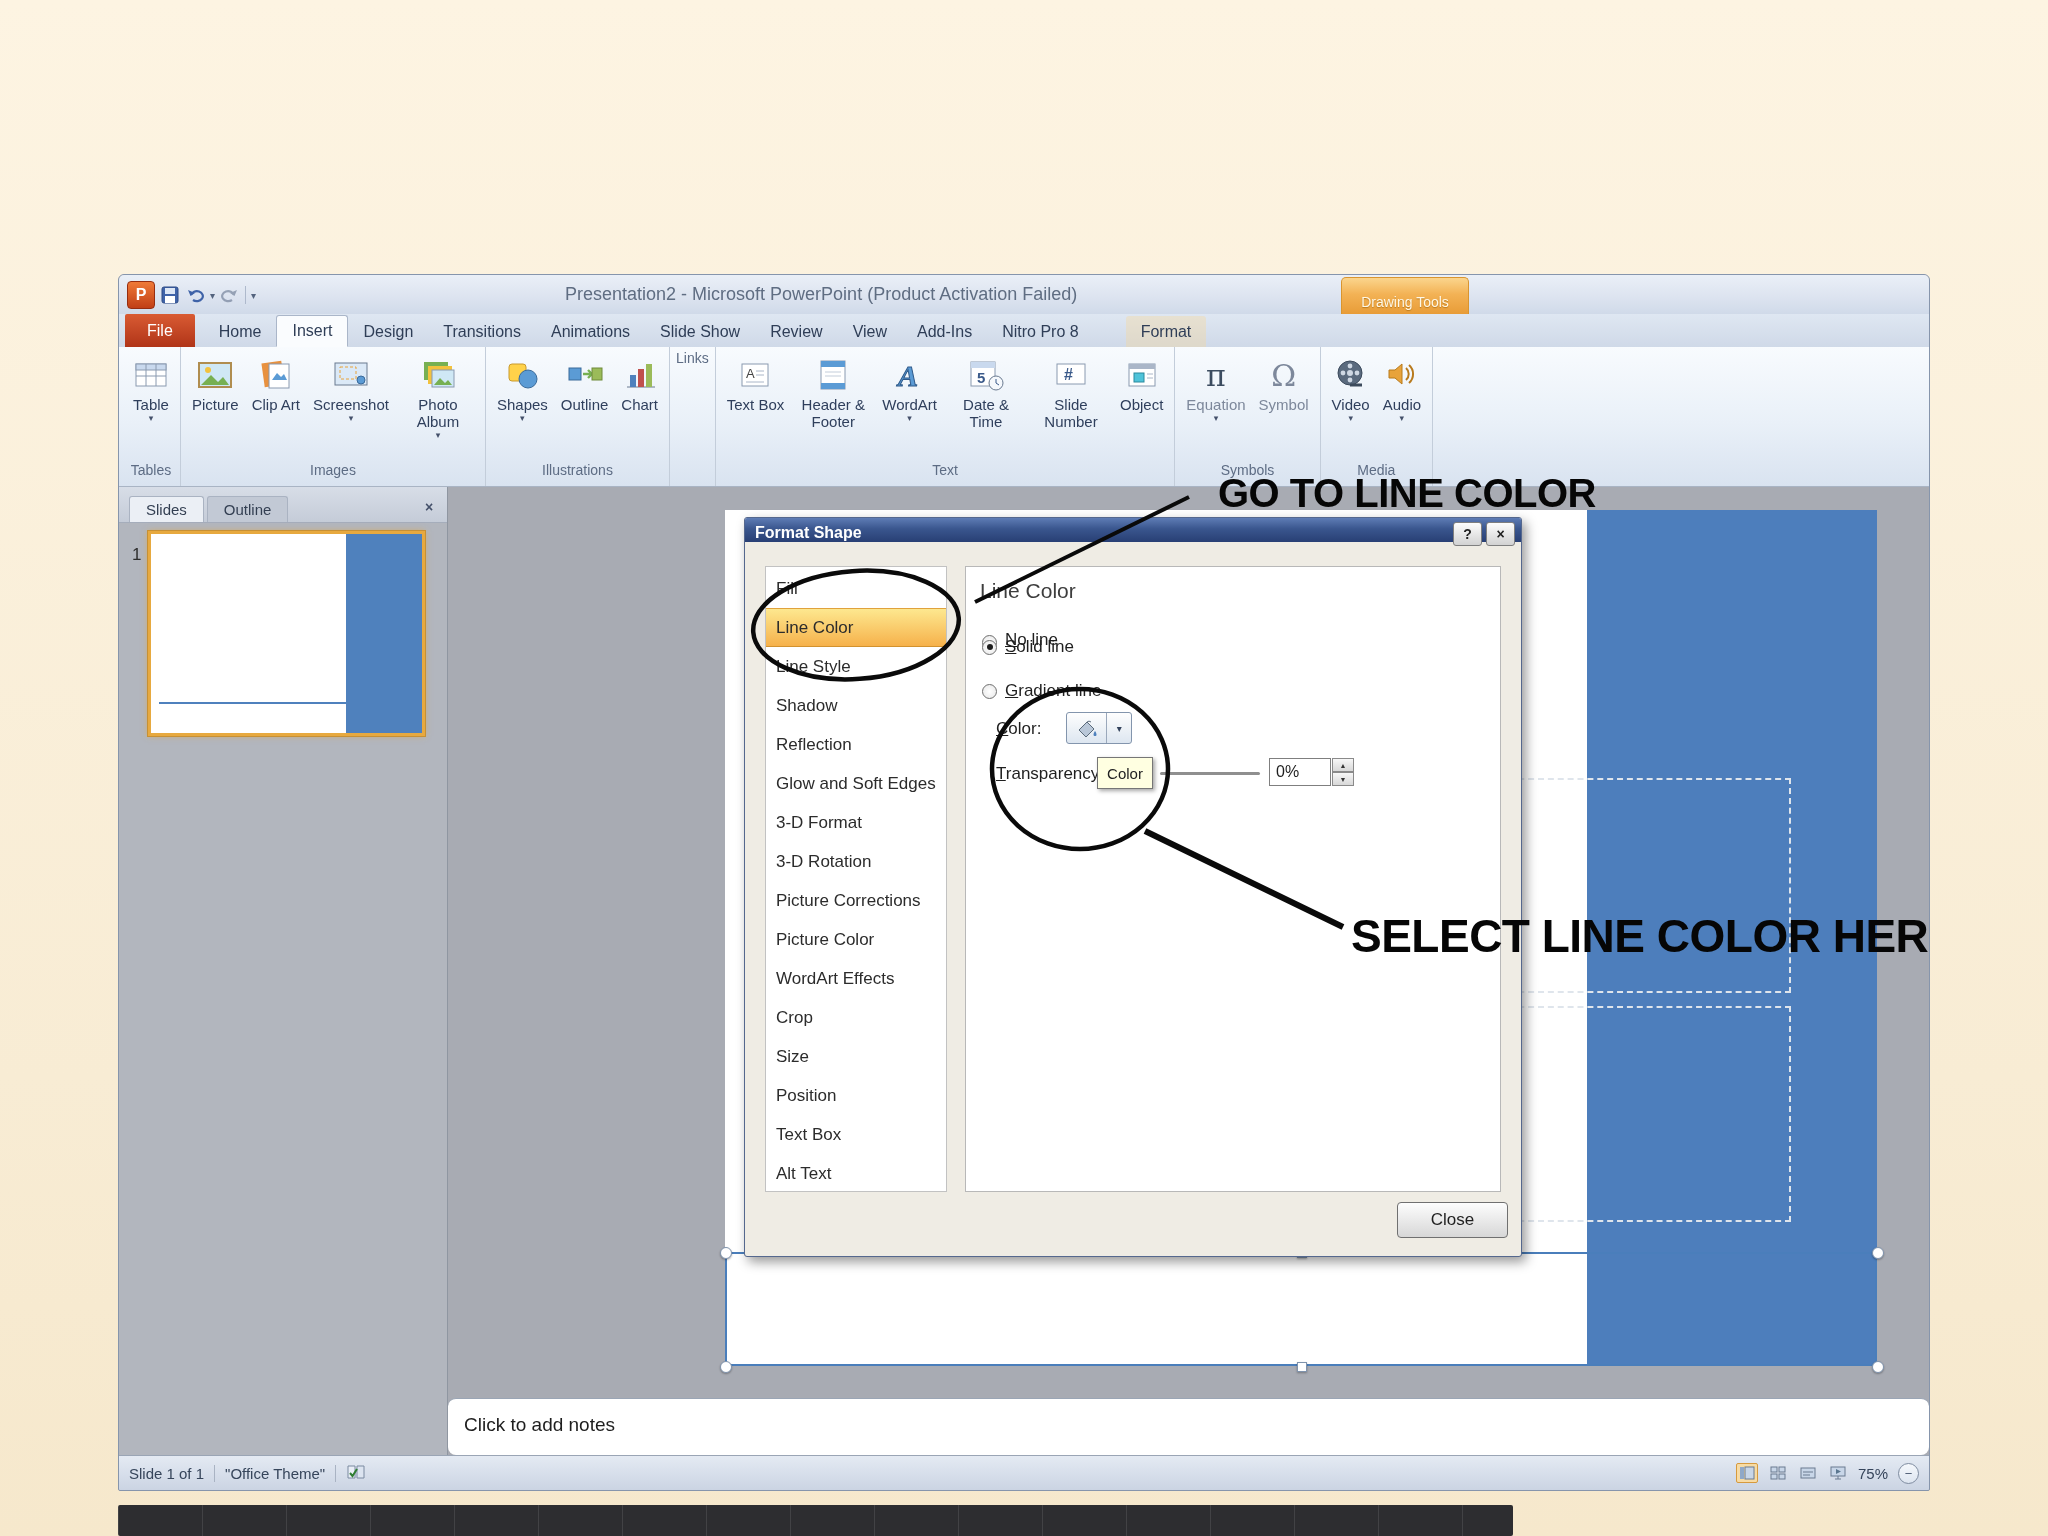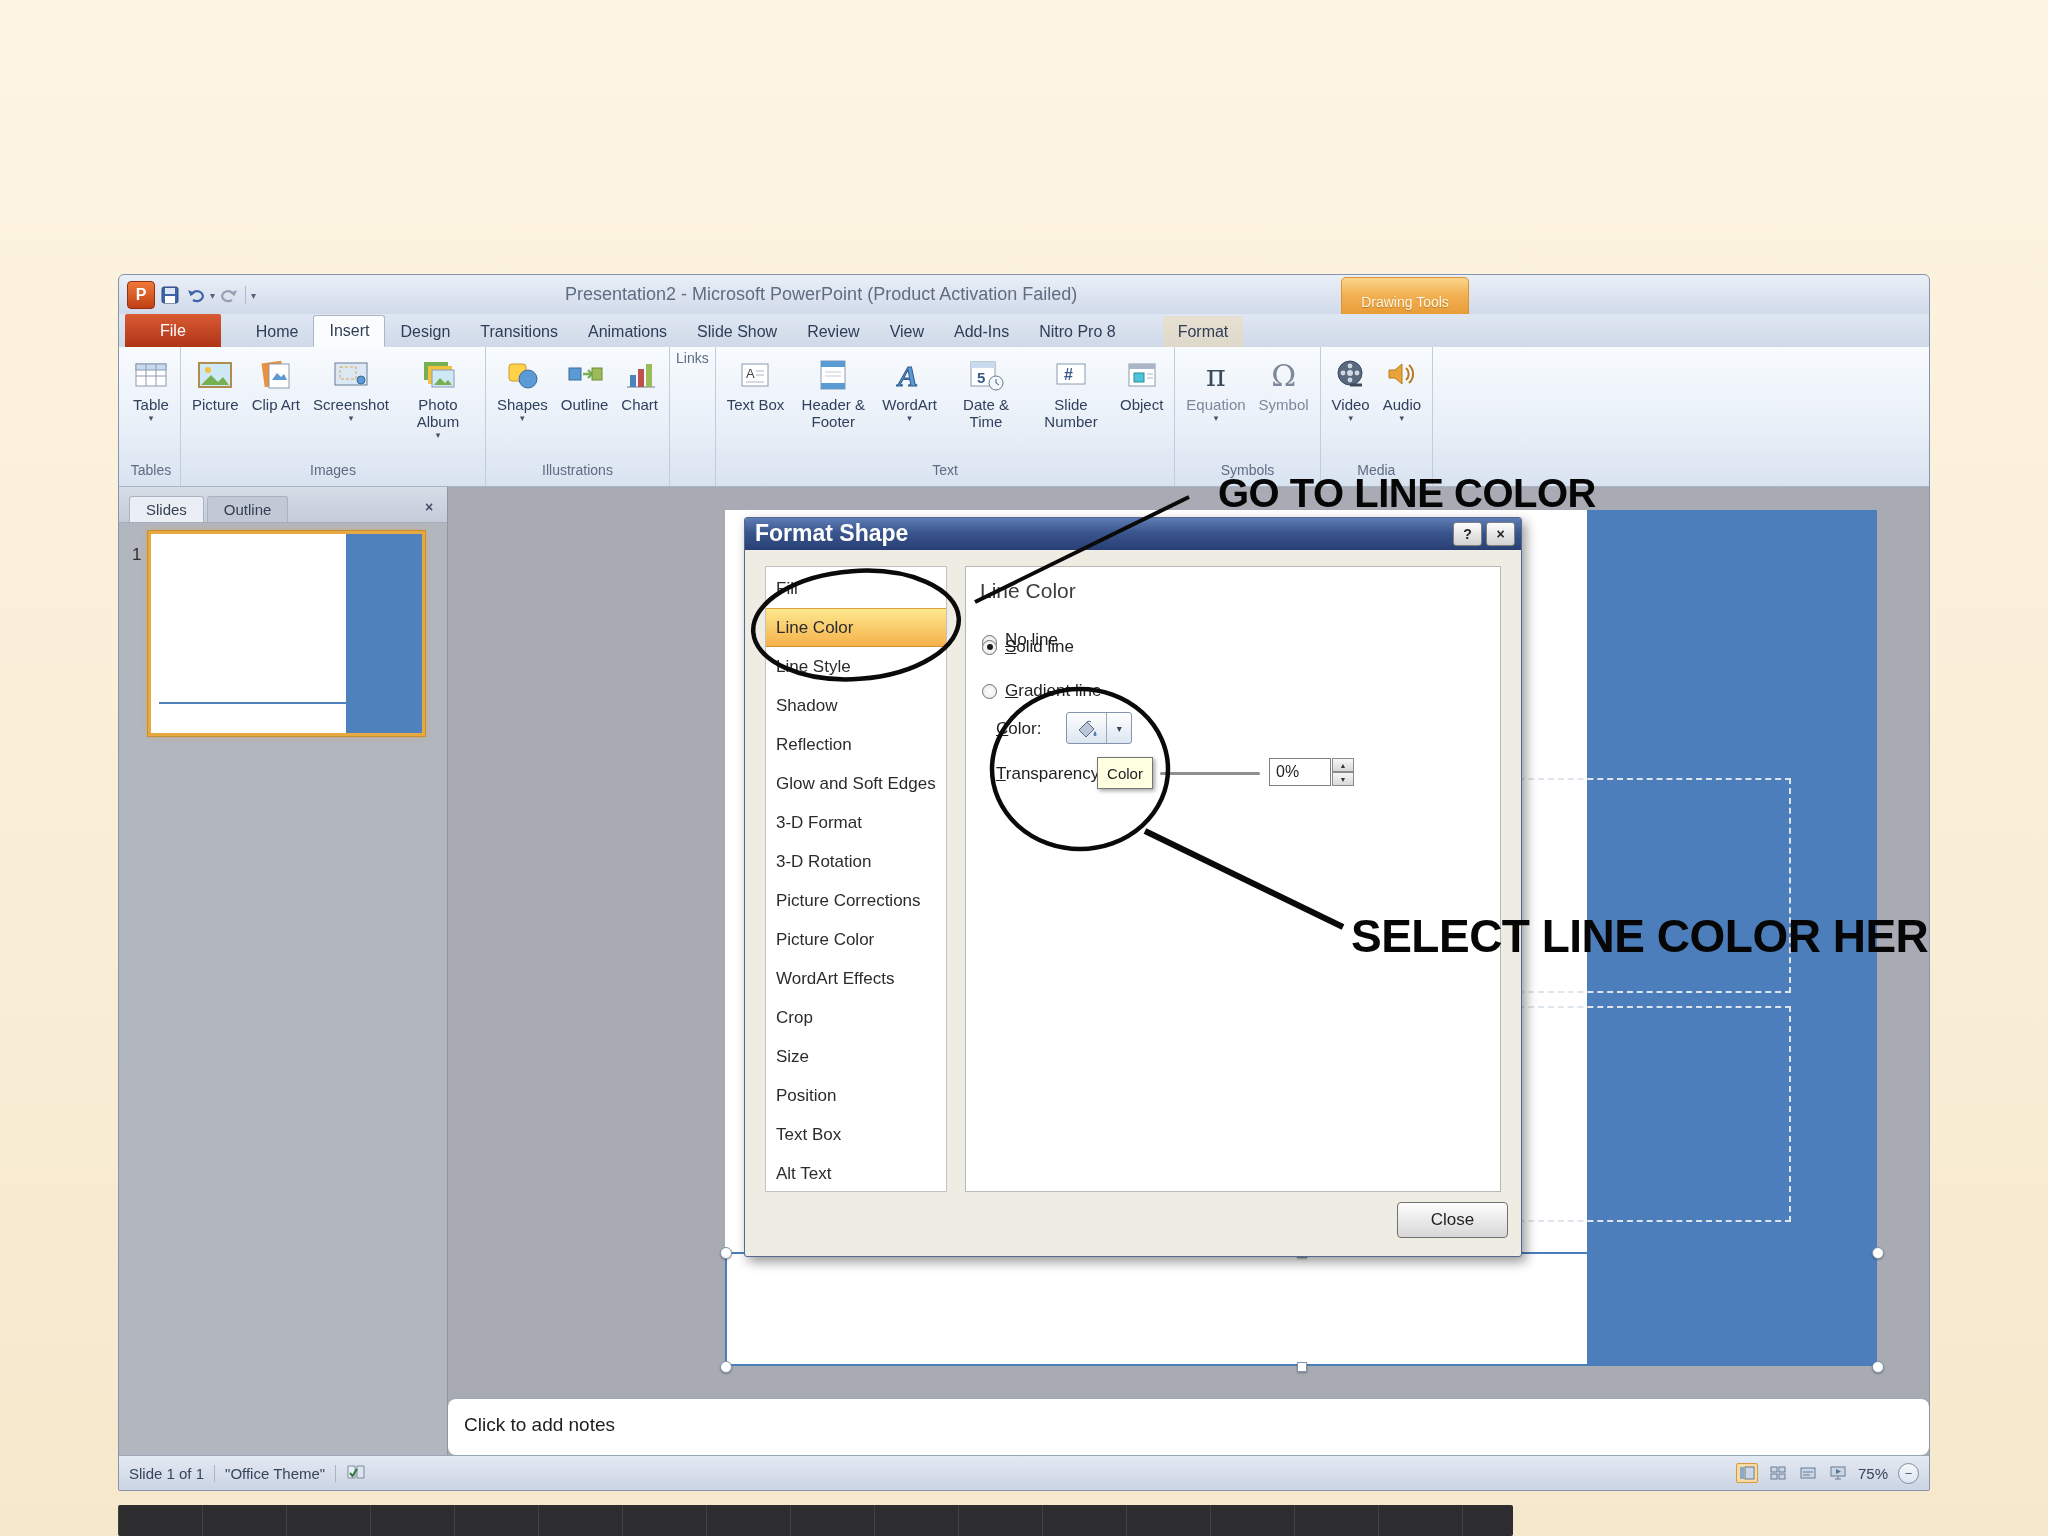--- a/index.html
+++ b/index.html
@@ -26,21 +26,21 @@
   .ctx-header{position:absolute;left:1222px;top:2px;width:128px;height:37px;border-radius:5px 5px 0 0;
     background:linear-gradient(180deg,#fbd58d 0%,#f3b255 45%,#e89c37 100%);
     border:1px solid #d9952f;border-bottom:none;display:flex;align-items:flex-end;justify-content:center;
     padding-bottom:4px;box-sizing:border-box;font-size:14px;color:#fff8e6;text-shadow:0 1px 1px #b97a1d;}
 
   
   .tabrow{position:absolute;left:0;top:39px;width:1810px;height:33px;
     background:linear-gradient(180deg,#dfe7f2,#cfd9e8);display:flex;align-items:flex-end;padding-left:6px;box-sizing:border-box;}
   .tab{padding:0 15px;height:31px;line-height:31px;font-size:16px;color:#2f3e57;}
   .tab-file{background:linear-gradient(180deg,#d95b33,#b03418);color:#fff;height:33px;line-height:33px;
-    padding:0 35px;margin-right:20px;border-radius:2px 2px 0 0;}
+    padding:0 22px;margin-right:9px;border-radius:2px 2px 0 0;}
   .tab-active{background:#fafcfe;border:1px solid #aab6c9;border-bottom:1px solid #fafcfe;
     border-radius:3px 3px 0 0;height:32px;line-height:30px;box-sizing:border-box;}
   .tab-format{margin-left:32px;background:rgba(250,214,150,.35);border-radius:3px 3px 0 0;}
 
   
   #ribbon{position:absolute;left:0;top:72px;width:1810px;height:140px;box-sizing:border-box;
     background:linear-gradient(180deg,#f8fbfe 0%,#e9f0f8 55%,#d9e3f0 100%);
     border-bottom:1px solid #a9b4c4;display:flex;align-items:stretch;padding-left:3px;}
   .rgroup{display:flex;flex-direction:column;border-right:1px solid #c3cdda;padding:3px 6px 0;}
   .rbuttons{flex:1;display:flex;align-items:flex-start;gap:3px;}
@@ -90,23 +90,23 @@
   .sb-left,.sb-right{display:flex;align-items:center;gap:10px;}
   .sb-sep{width:1px;height:17px;background:#a9b3c3;}
   .view-ico{width:20px;height:18px;display:flex;align-items:center;justify-content:center;border-radius:2px;}
   .view-active{background:#f7dba4;border:1px solid #d69a3e;}
   .zoom-fit{width:19px;height:19px;border:1px solid #7f8ca0;border-radius:50%;display:flex;align-items:center;justify-content:center;
     color:#4a5a72;font-size:13px;background:linear-gradient(#f5f8fc,#dde5f0);}
 
   
   #format-dialog{position:absolute;left:625px;top:242px;width:776px;height:738px;background:#efece4;
     border:1px solid #55688e;border-radius:3px;box-shadow:4px 5px 12px rgba(0,0,0,.4);z-index:20;}
-  .dlg-title{position:absolute;left:0;top:0;right:0;height:32px;border-radius:2px 2px 0 0;
+  .dlg-title{position:absolute;left:0;top:0;right:0;height:24px;border-radius:2px 2px 0 0;
     background:linear-gradient(180deg,#5e7cb5 0%,#3a568e 45%,#283f74 100%);
-    color:#fff;font-size:23px;font-weight:bold;line-height:30px;padding-left:10px;box-sizing:border-box;}
+    color:#fff;font-size:16px;font-weight:bold;line-height:30px;padding-left:10px;box-sizing:border-box;}
   .dlg-btns{position:absolute;right:6px;top:4px;display:flex;gap:4px;}
   .dlg-sysbtn{width:27px;height:22px;background:linear-gradient(#fdfdfd,#d2d2d2);border:1px solid #7f7f7f;
     border-radius:3px;font-size:14px;font-weight:bold;color:#222;display:flex;align-items:center;justify-content:center;}
   .dlg-list{position:absolute;left:20px;top:48px;width:182px;height:626px;background:#fff;
     border:1px solid #c2c2c2;box-sizing:border-box;padding-top:2px;overflow:hidden;}
   .dlg-item{height:39px;line-height:39px;padding-left:10px;font-size:17px;color:#2c2c2c;}
   .dlg-item-sel{background:linear-gradient(180deg,#fde88f 0%,#f6b14b 100%);
     border-top:1px solid #e0a23c;border-bottom:1px solid #d2922e;height:37px;line-height:37px;}
   .dlg-panel{position:absolute;left:220px;top:48px;width:536px;height:626px;background:#fff;border:1px solid #b8b8b8;box-sizing:border-box;}
   .panel-heading{position:absolute;left:14px;top:12px;font-size:21px;color:#3d3d3d;}

